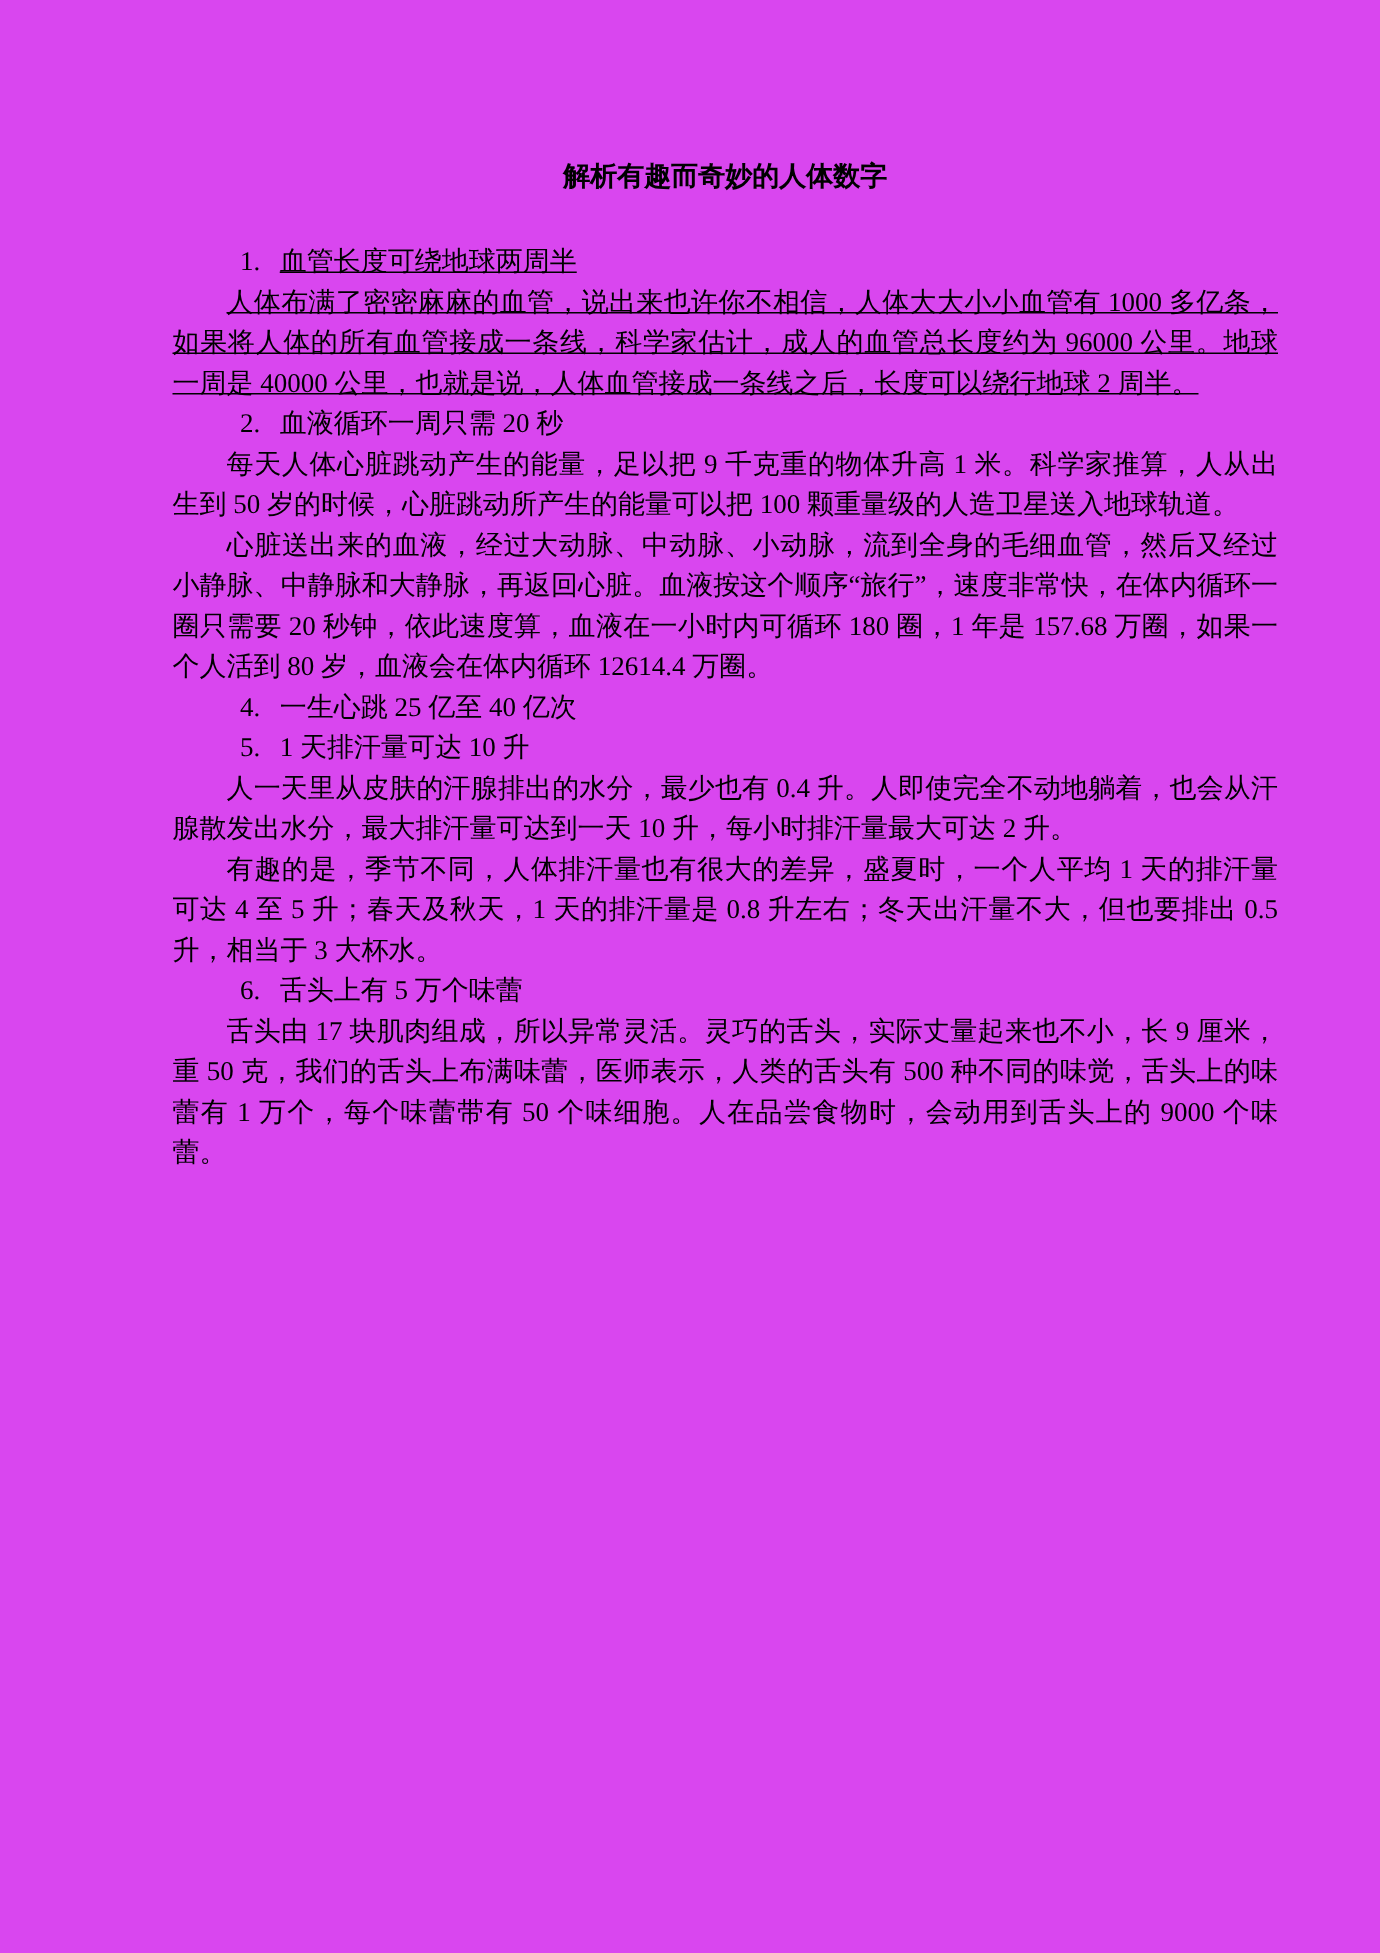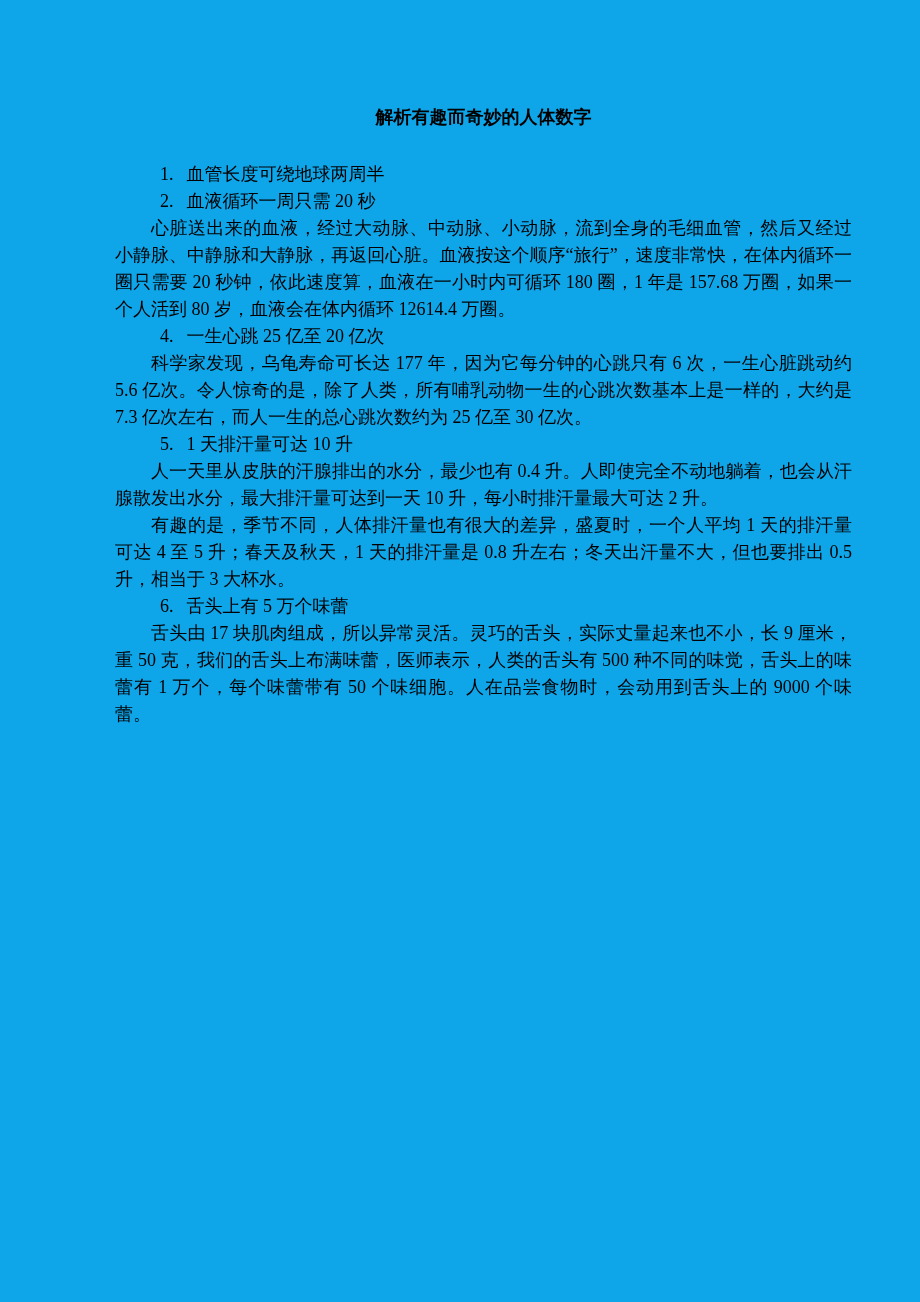--- a/index.html
+++ b/index.html
@@ -5,40 +5,41 @@
   html, body {
     margin: 0;
     padding: 0;
     background: #ffffff;
   }
   .page {
     position: relative;
     width: 920px;
     height: 1302px;
     margin: 0 auto;
-    background: #0ea5e9;
+    background: #d946ef;
     box-sizing: border-box;
     padding: 104px 68px 40px 115px;
     overflow: hidden;
     font-family: "Liberation Serif", "DejaVu Serif", serif;
     color: #000000;
     font-size: 18px;
     line-height: 27px;
   }
   .doc-title {
     margin: 0 0 30px 0;
     text-align: center;
     font-size: 18px;
     font-weight: bold;
     line-height: 27px;
   }
   .section {
   }
   .section:first-of-type {
     margin-top: 0;
+    text-decoration: underline;
   }
   .section-heading {
     padding-left: 45px;
     line-height: 27px;
   }
   .section-number {
     display: inline-block;
     margin-right: 13px;
   }
   .para {
@@ -53,37 +54,38 @@
 <body>
 
 <div class="page">
 
   <h1 class="doc-title">解析有趣而奇妙的人体数字</h1>
 
   <section class="section">
     <div class="section-heading">
       <span class="section-number">1.</span><span>血管长度可绕地球两周半</span>
     </div>
+    <p class="para">人体布满了密密麻麻的血管，说出来也许你不相信，人体大大小小血管有 1000 多亿条，如果将人体的所有血管接成一条线，科学家估计，成人的血管总长度约为 96000 公里。地球一周是 40000 公里，也就是说，人体血管接成一条线之后，长度可以绕行地球 2 周半。</p>
   </section>
 
   <section class="section">
     <div class="section-heading">
       <span class="section-number">2.</span><span>血液循环一周只需 20 秒</span>
     </div>
+    <p class="para">每天人体心脏跳动产生的能量，足以把 9 千克重的物体升高 1 米。科学家推算，人从出生到 50 岁的时候，心脏跳动所产生的能量可以把 100 颗重量级的人造卫星送入地球轨道。</p>
     <p class="para">心脏送出来的血液，经过大动脉、中动脉、小动脉，流到全身的毛细血管，然后又经过小静脉、中静脉和大静脉，再返回心脏。血液按这个顺序“旅行”，速度非常快，在体内循环一圈只需要 20 秒钟，依此速度算，血液在一小时内可循环 180 圈，1 年是 157.68 万圈，如果一个人活到 80 岁，血液会在体内循环 12614.4 万圈。</p>
   </section>
 
   <section class="section">
   </section>
 
   <section class="section">
     <div class="section-heading">
-      <span class="section-number">4.</span><span>一生心跳 25 亿至 20 亿次</span>
+      <span class="section-number">4.</span><span>一生心跳 25 亿至 40 亿次</span>
     </div>
-    <p class="para">科学家发现，乌龟寿命可长达 177 年，因为它每分钟的心跳只有 6 次，一生心脏跳动约 5.6 亿次。令人惊奇的是，除了人类，所有哺乳动物一生的心跳次数基本上是一样的，大约是 7.3 亿次左右，而人一生的总心跳次数约为 25 亿至 30 亿次。</p>
   </section>
 
   <section class="section">
     <div class="section-heading">
       <span class="section-number">5.</span><span>1 天排汗量可达 10 升</span>
     </div>
     <p class="para">人一天里从皮肤的汗腺排出的水分，最少也有 0.4 升。人即使完全不动地躺着，也会从汗腺散发出水分，最大排汗量可达到一天 10 升，每小时排汗量最大可达 2 升。</p>
     <p class="para">有趣的是，季节不同，人体排汗量也有很大的差异，盛夏时，一个人平均 1 天的排汗量可达 4 至 5 升；春天及秋天，1 天的排汗量是 0.8 升左右；冬天出汗量不大，但也要排出 0.5 升，相当于 3 大杯水。</p>
   </section>
 

